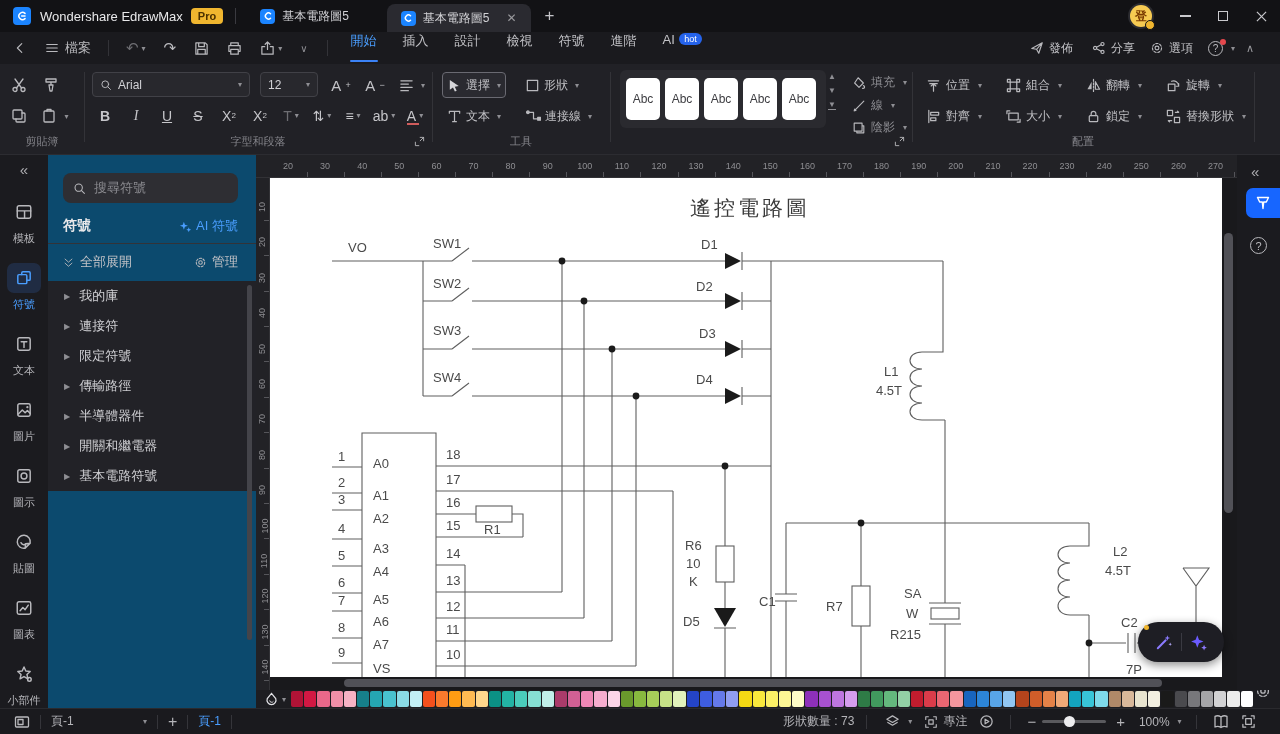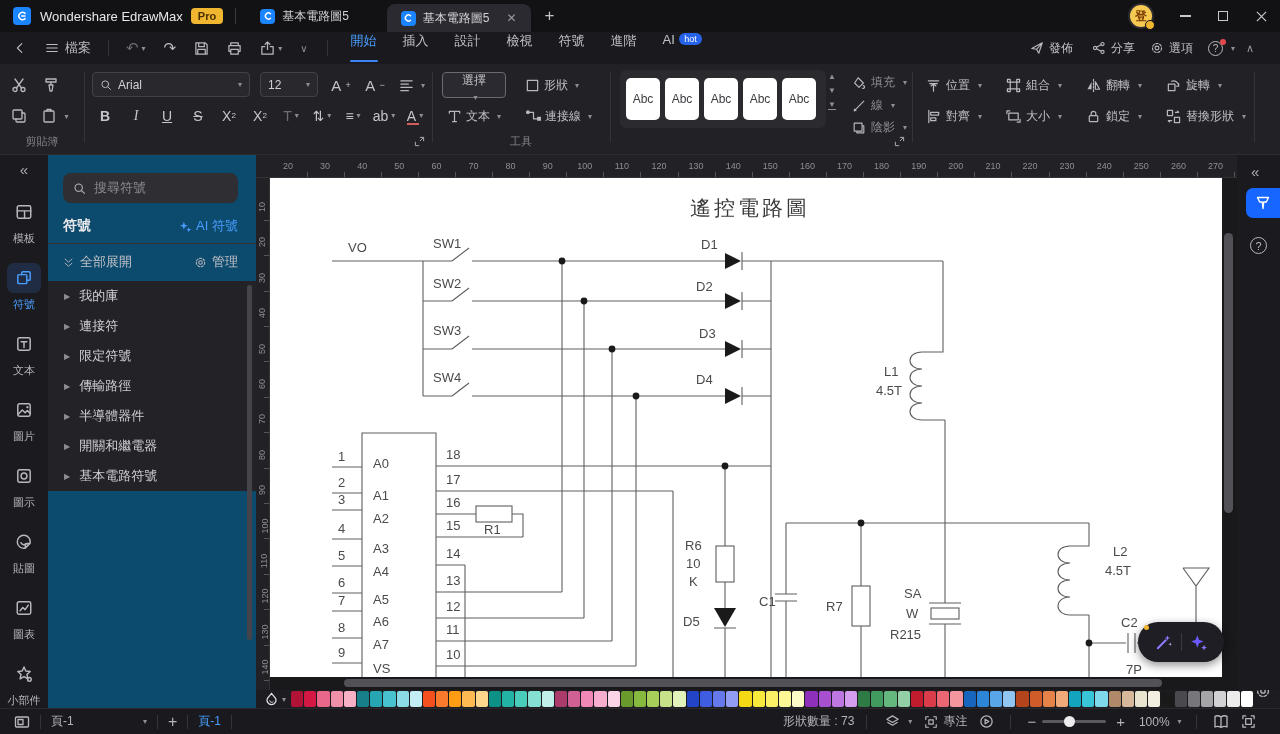--- a/index.html
+++ b/index.html
@@ -61,21 +61,21 @@
   .glabel { position:absolute; top:70px; font-size:11px; color:#84848a; text-align:center; }
   .rbtn { position:absolute; height:26px; display:flex; align-items:center; justify-content:center;
     gap:4px; color:#c2c2c6; border-radius:4px; }
   .combo { position:absolute; height:25px; background:#28282d; border:1px solid #414147;
     border-radius:4px; display:flex; align-items:center; padding:0 7px; gap:6px; color:#d2d2d6; }
   .combo .caret { margin-left:auto; }
   .fmt { width:26px; height:25px; display:flex; align-items:center; justify-content:center;
     color:#c6c6ca; font-size:14px; border-radius:4px; position:relative; }
   .fmtrow { position:absolute; left:92px; top:39px; display:flex; gap:5px; align-items:center; }
   .toolbtn { border:1px solid transparent; }
-  .toolbtn.sel { border-color:#6a6a72; background:#2a2a30;flex-direction:column; }
+  .toolbtn.sel { border-color:#6a6a72; background:#2a2a30; }
   #stylebox { position:absolute; left:620px; top:6px; width:206px; height:58px; background:#2a2a2f;
     border-radius:6px; display:flex; align-items:center; gap:5px; padding:0 6px; }
   .abc { width:34px; height:42px; background:#fff; border-radius:5px; color:#3c3c40; font-size:12px;
     display:flex; align-items:center; justify-content:center; }
   #style-arrows { position:absolute; left:828px; top:8px; display:flex; flex-direction:column; gap:5px;
     color:#8e8e93; font-size:8px; align-items:center; }
   .sctrl { position:absolute; left:852px; display:flex; align-items:center; gap:5px; color:#8e8e93; }
   .arr-item { position:absolute; display:flex; align-items:center; gap:5px; color:#c2c2c6; height:22px; }
 
   
@@ -392,20 +392,21 @@
         <div class="fmt">
           <span style="">ab</span>
           <span class="dd">▾</span>
         </div>
         <div class="fmt">
           <span style="">A</span>
           <span style="position:absolute;left:5px;right:9px;bottom:3px;height:2.5px;background:#d05c5c"></span>
           <span class="dd">▾</span>
         </div>
       </div>
+    <div class="glabel" style="left:84px;width:348px">字型和段落</div>
     <svg class="ic" width="11" height="11" viewBox="0 0 16 16" style="position:absolute;left:414px;top:72px">
         <path d="M14 2 L9 7 M9 2 h5 v5 M2 9 v5 h5"></path>
       </svg>
 
     <div id="tools-grid">
         <div class="rbtn toolbtn sel" style="left: 442px; top: 8px; width: 64px;">
           <svg class="ic" width="15" height="15" viewBox="0 0 16 16">
             <path d="M3 2 L12.5 8.5 L8.3 9.3 L10.3 13.5 L8.4 14.4 L6.4 10.2 L3 12.6 Z" fill="#d6d6da" stroke="none"></path>
           </svg>
           <span>選擇</span>
@@ -541,20 +542,21 @@
         <div class="arr-item" style="left: 1166px; top: 41px;">
           <svg class="ic" width="15" height="15" viewBox="0 0 16 16">
             <rect x="1.5" y="1.5" width="5.5" height="5.5"></rect>
             <rect x="9" y="9" width="5.5" height="5.5"></rect>
             <path d="M10 3.5 h3.5 l-1.3 -1.3 M6 12.5 H2.5 l1.3 1.3"></path>
           </svg>
           <span>替換形狀</span>
           <span class="dd">▾</span>
         </div>
       </div>
+    <div class="glabel" style="left:912px;width:342px">配置</div>
   </div>
 
   <div id="left-rail">
     <div id="rail-collapse">«</div>
   <div class="rail-item">
         <span class="tile">
           <svg class="ic" width="18" height="18" viewBox="0 0 16 16">
             <rect x="2" y="2.5" width="12" height="11" rx="1.5"></rect>
             <path d="M2 7 h12 M8.5 7 v6.5"></path>
           </svg>

